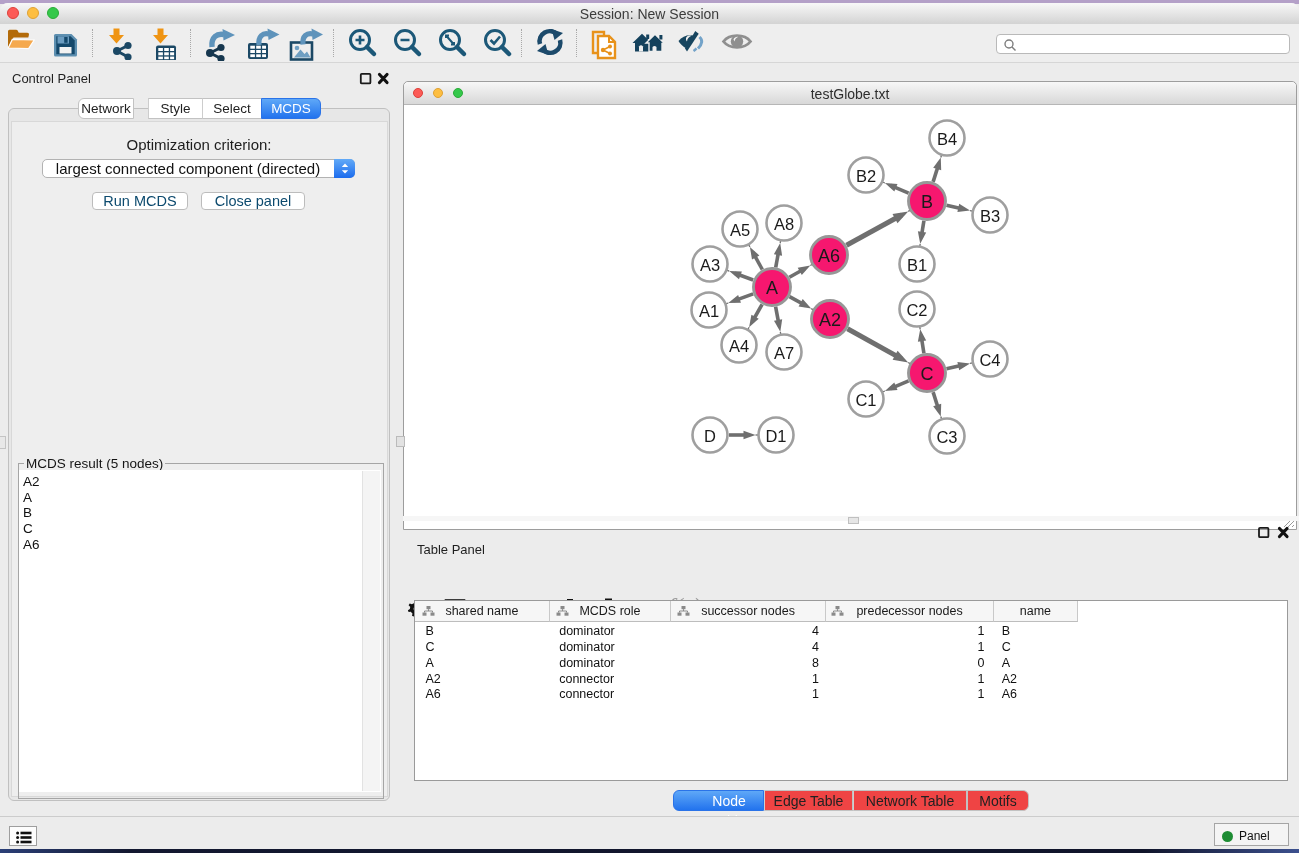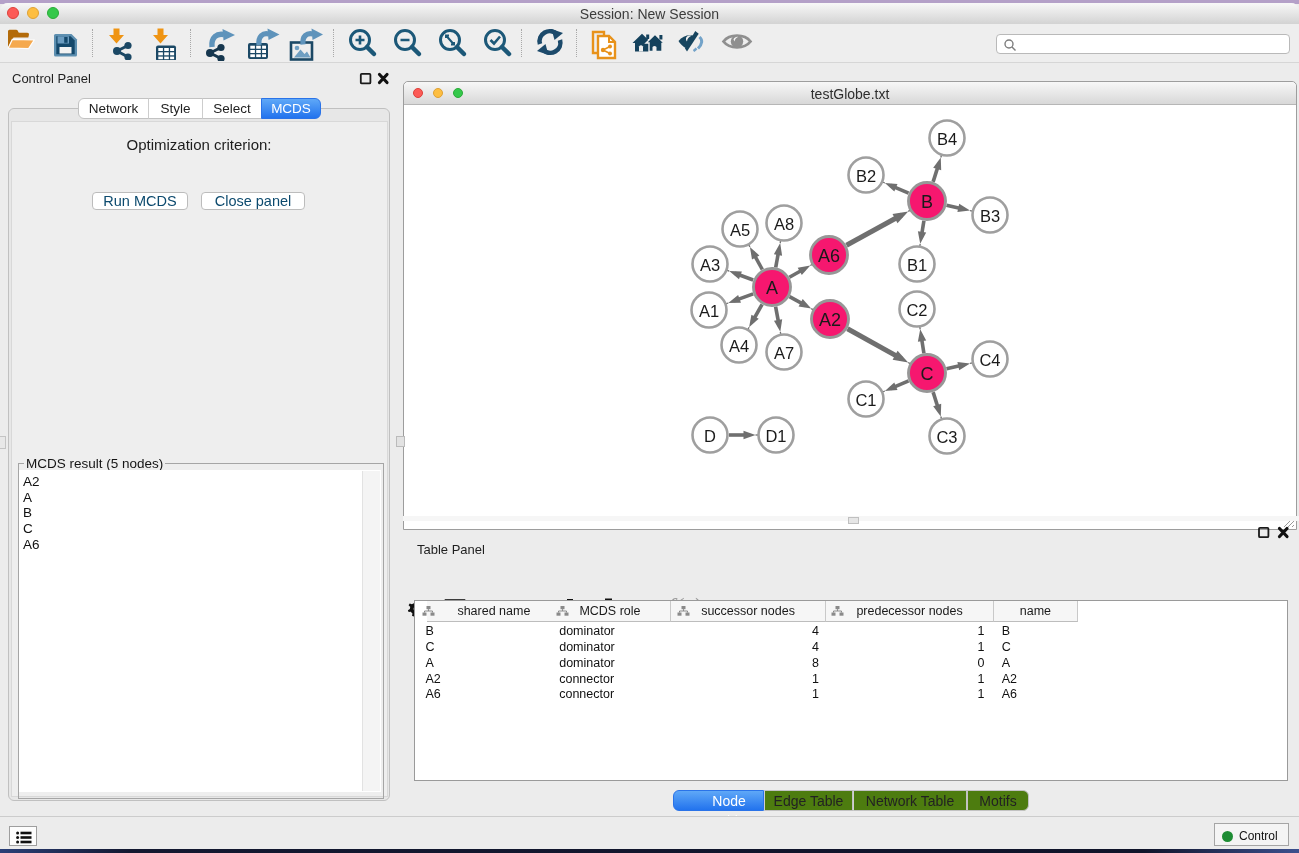--- a/index.html
+++ b/index.html
@@ -39,21 +39,21 @@
   #nw-titlebar .title{position:absolute;left:0;right:0;top:3.5px;text-align:center;font-size:14px;color:#2e2e2e;}
   .tl2{position:absolute;top:6px;width:10px;height:10px;border-radius:50%;}
   #graph{position:absolute;left:0;top:22px;width:892px;height:473px;}
   
   #tp-title{left:417px;top:522.5px;font-size:13px;color:#1f1f1f;margin-top:16px;}
   #tp-toolbar{left:396px;top:549.5px;width:876px;height:40px;margin-top:36px;}
   #table{left:414px;top:596.6px;width:874px;height:181.5px;background:#fff;border:1px solid #9a9a9a;box-sizing:border-box;}
   .th{position:absolute;top:0;height:21px;background:#f6f6f6;border-right:1px solid #c9c9c9;border-bottom:1px solid #bdbdbd;box-sizing:border-box;font-size:12.5px;color:#1a1a1a;text-align:center;line-height:21.5px;}
   .td{position:absolute;font-size:12.5px;color:#111;height:15.8px;line-height:15.8px;}
   #tbl-tabs{left:0;top:787.3px;width:1299px;height:21px;}
-  .btab{position:absolute;top:0;height:21px;background:#4d7c0f;border:1px solid #c2c2c2;box-sizing:border-box;text-align:center;font-size:14px;color:#222;line-height:20px;}
+  .btab{position:absolute;top:0;height:21px;background:#ef4444;border:1px solid #c2c2c2;box-sizing:border-box;text-align:center;font-size:14px;color:#222;line-height:20px;}
   .btab.sel{background:linear-gradient(#5fa8f7 0%,#2273ee 100%);color:#fff;border-color:#2a73e8;}
   
   #statusbar{left:0;top:813px;width:1299px;height:33px;background:#ececec;border-top:1px solid #cccccc;}
   #hambtn{position:absolute;left:9px;top:9px;width:28px;height:20px;background:#fdfdfd;border:1px solid #9e9e9e;box-sizing:border-box;}
   #membtn{position:absolute;left:1214px;top:6px;width:75px;height:23px;background:#f4f4f4;border:1px solid #a5a5a5;box-sizing:border-box;}
   #bottomstrip{left:0;top:849px;width:1299px;height:4px;background:linear-gradient(90deg,#2b3f77 0%,#131830 10%,#10142a 88%,#3c508e 100%);}
 </style>
 </head>
 <body>
 <div class="abs" id="desktop-top"></div>
@@ -200,26 +200,35 @@
     </div>
   </div>
   <div class="abs" id="cp-title">Control Panel</div>
   <svg class="abs" style="left:359px;top:68.5px" width="32" height="14" viewBox="0 0 32 14">
     <rect x="1.8" y="1.8" width="9.6" height="9.6" rx="1" fill="none" stroke="#1a1a1a" stroke-width="1.8"></rect>
     <path d="M20.5 2.5 L28 10.5 M28 2.5 L20.5 10.5" stroke="#111" stroke-width="3.2" stroke-linecap="round"></path>
   </svg>
   <div class="abs" id="cp-pane"></div>
   <div class="abs" id="cp-inner"></div>
   <div class="abs" id="cp-tabs">
-    <div class="tab" style="left:0px;width:71px;border-radius:6px 0 0 6px;">Network</div>
+    <div class="tab" style="left:0px;width:56px;border-radius:6px 0 0 6px;">Network</div>
     <div class="tab" style="left:70px;width:55px;border-left:1px solid #cdcdcd;">Style</div>
     <div class="tab" style="left:124px;width:60px;border-left:1px solid #cdcdcd;">Select</div>
     <div class="tab sel" style="left:183px;width:60px;border-radius:0 6px 6px 0;">MCDS</div>
   </div>
   <div class="abs" id="opt-label">Optimization criterion:</div>
+  <div class="abs" id="combo">
+    <div class="txt">largest connected component (directed)</div>
+    <div class="cap">
+      <svg style="position:absolute;left:3.5px;top:2px" width="14" height="15" viewBox="0 0 14 15">
+        <path d="M3.8 6 L7 2.6 L10.2 6 Z" fill="#fff"></path>
+        <path d="M3.8 9.2 L7 12.6 L10.2 9.2 Z" fill="#fff"></path>
+      </svg>
+    </div>
+  </div>
   <div class="btn" style="left:92px;top:189px;width:96px;">Run MCDS</div>
   <div class="btn" style="left:201px;top:189px;width:104px;">Close panel</div>
   <div class="abs" id="fieldset"></div>
   <div class="abs" id="fs-legend">MCDS result (5 nodes)</div>
   <div class="abs" id="listbox">
     <div class="sb"></div>
     <div class="items">A2<br>A<br>B<br>C<br>A6</div>
   </div>
   <div class="abs" id="netwin">
     <div id="nw-titlebar">
@@ -384,21 +393,21 @@
           <rect x="9.4" y="4" width="3.6" height="2.6"></rect>
           <rect x="0" y="7.4" width="4" height="2.6"></rect>
           <rect x="4.7" y="7.4" width="4" height="2.6"></rect>
         </g>
       <circle cx="16" cy="9" r="4.6" fill="#9b9b9b"></circle>
       <path d="M14 7 L18 11 M18 7 L14 11" stroke="#eee" stroke-width="1.3"></path>
     </svg>
     <div style="position:absolute;left:272px;top:4px;font-family:'Liberation Serif',serif;font-style:italic;font-size:24px;color:#9b9b9b;">f(x)</div>
   </div>
   <div class="abs" id="table">
-    <div class="th" style="left:12px;width:134.8px;">shared name</div>
+    <div class="th" style="left:0;width:134.8px;">shared name</div>
     <div class="th" style="left:134.8px;width:121.3px;">MCDS role</div>
     <div class="th" style="left:256.1px;width:154.9px;">successor nodes</div>
     <div class="th" style="left:411px;width:168.1px;">predecessor nodes</div>
     <div class="th" style="left:579.1px;width:83.7px;">name</div>
     <svg class="hicon" style="position:absolute;left:7px;top:4px" width="13" height="12" viewBox="0 0 13 12">
         <rect x="4.5" y="1" width="4" height="3.2" fill="#8a8a8a"></rect>
         <rect x="0.5" y="7.5" width="4" height="3.2" fill="#8a8a8a"></rect>
         <rect x="8.5" y="7.5" width="4" height="3.2" fill="#8a8a8a"></rect>
         <path d="M6.5 4.2 L6.5 6 M2.5 7.5 L2.5 6 L10.5 6 L10.5 7.5" stroke="#8a8a8a" fill="none"></path>
       </svg>
@@ -460,17 +469,17 @@
             <rect x="4.5" y="0.7" width="11" height="2.6"></rect>
             <circle cx="1.6" cy="6.5" r="1.5"></circle>
             <rect x="4.5" y="5.2" width="11" height="2.6"></rect>
             <circle cx="1.6" cy="11" r="1.5"></circle>
             <rect x="4.5" y="9.7" width="11" height="2.6"></rect>
           </g>
         </svg>
       </div>
     <div id="membtn">
         <div style="position:absolute;left:7px;top:6.5px;width:11px;height:11px;border-radius:50%;background:#1d8c33;"></div>
-        <div style="position:absolute;left:24px;top:5px;font-size:12px;color:#111;">Control</div>
+        <div style="position:absolute;left:24px;top:5px;font-size:12px;color:#111;">Panel</div>
       </div>
   </div>
 </div>
 <div class="abs" id="bottomstrip"></div>
 
 </body></html>

